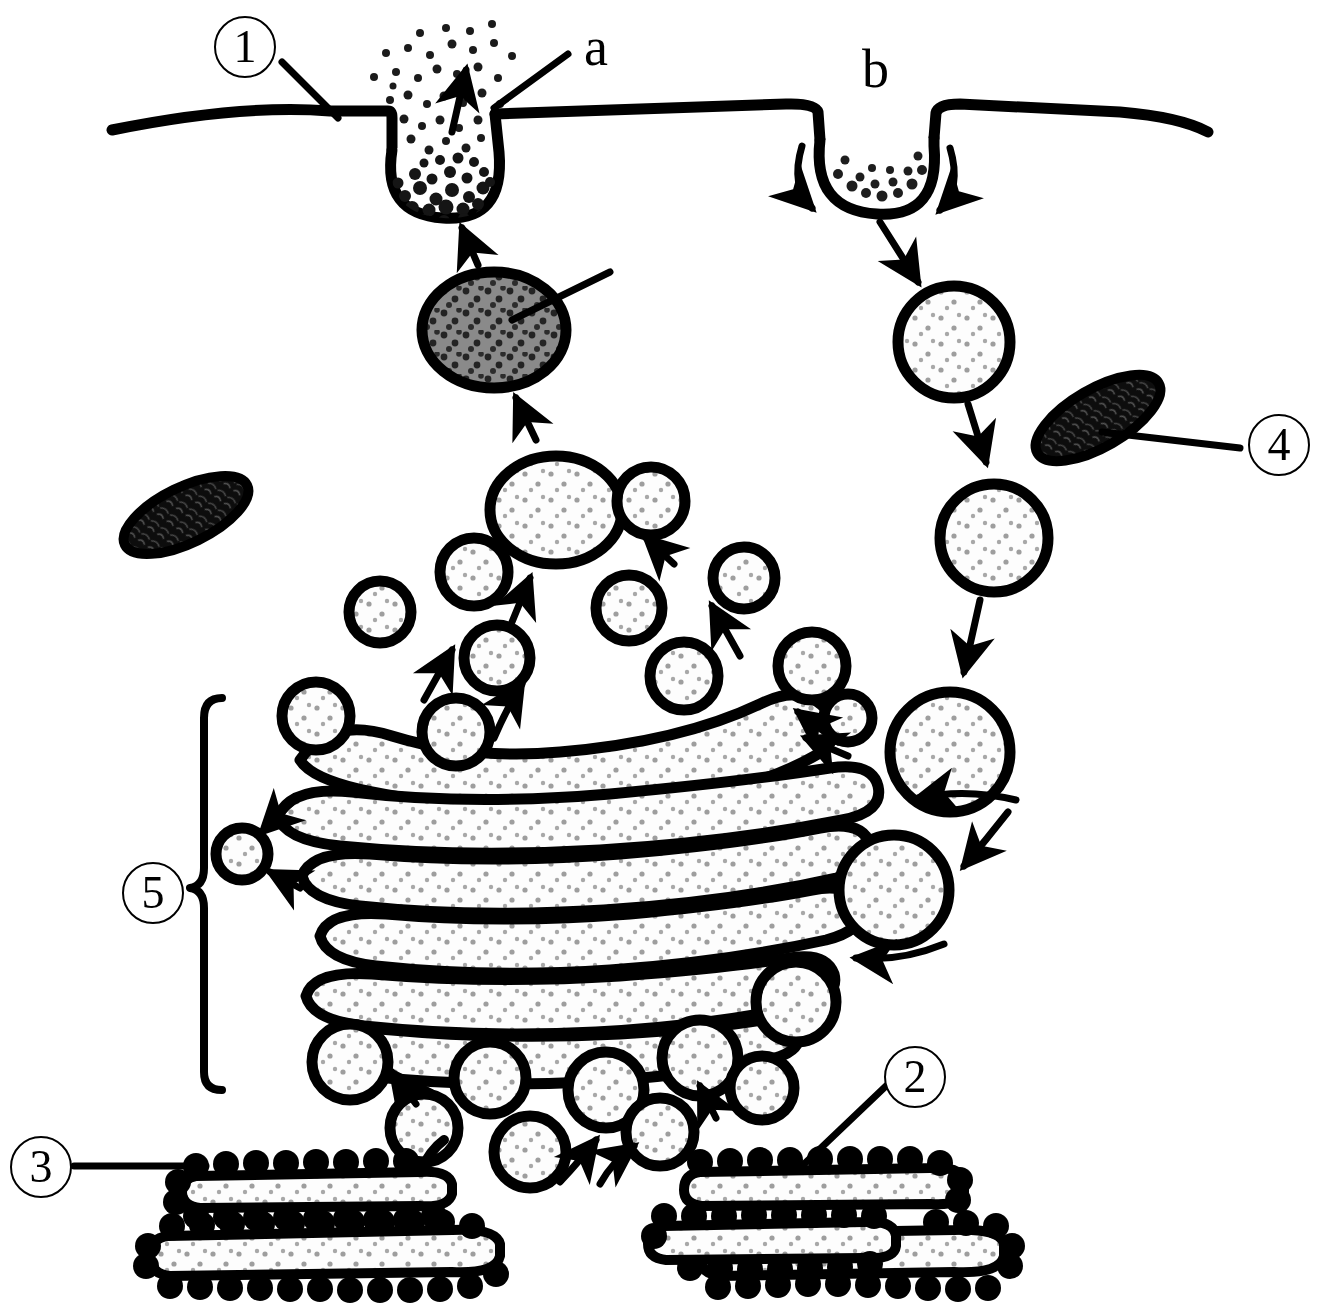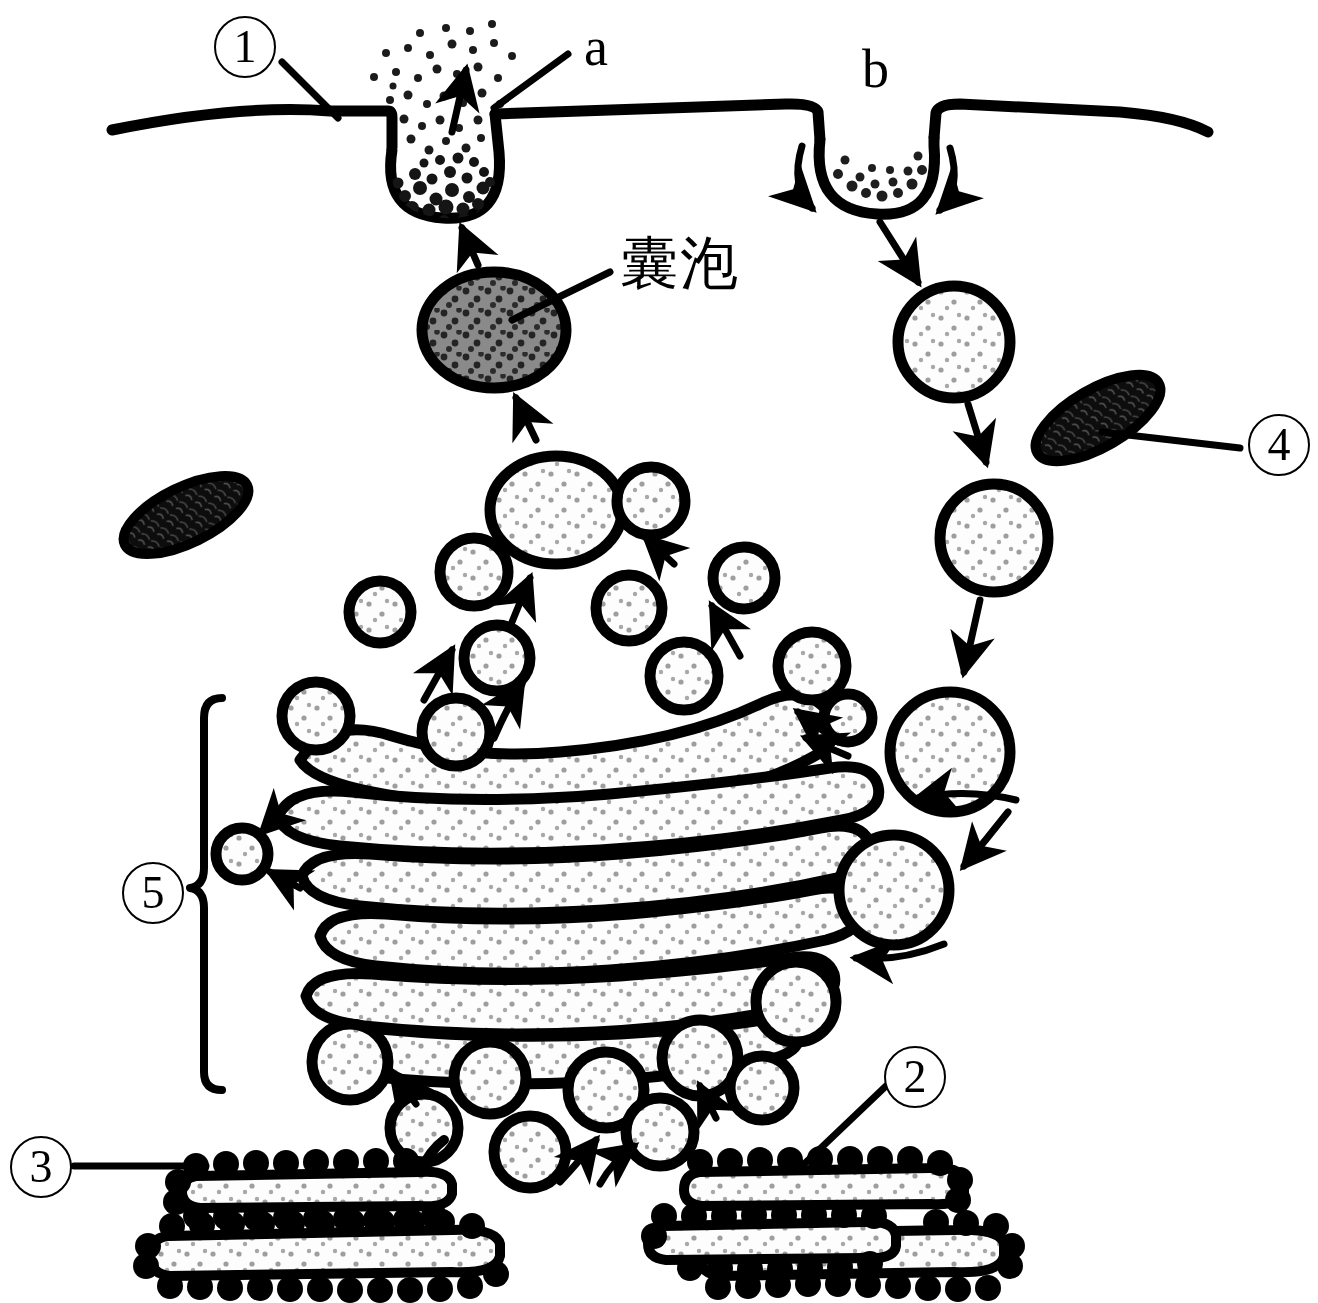--- a/index.html
+++ b/index.html
@@ -421,21 +421,20 @@
 
     </g>
   </svg>
 
   <div class="lbl lbl-circlenum" style="left:214px; top:16px;">1</div>
 
   <div class="lbl lbl-letter" style="left:584px; top:20px;">a</div>
 
   <div class="lbl lbl-letter" style="left:862px; top:42px;">b</div>
 
-  <div class="lbl lbl-cjk" style="left:620px; top:234px;">囊泡</div>
 
   <div class="lbl lbl-circlenum" style="left:1248px; top:414px;">4</div>
 
   <div class="lbl lbl-circlenum" style="left:122px; top:862px;">5</div>
 
   <div class="lbl lbl-circlenum" style="left:884px; top:1046px;">2</div>
 
   <div class="lbl lbl-circlenum" style="left:10px; top:1136px;">3</div>
 
 </div>

